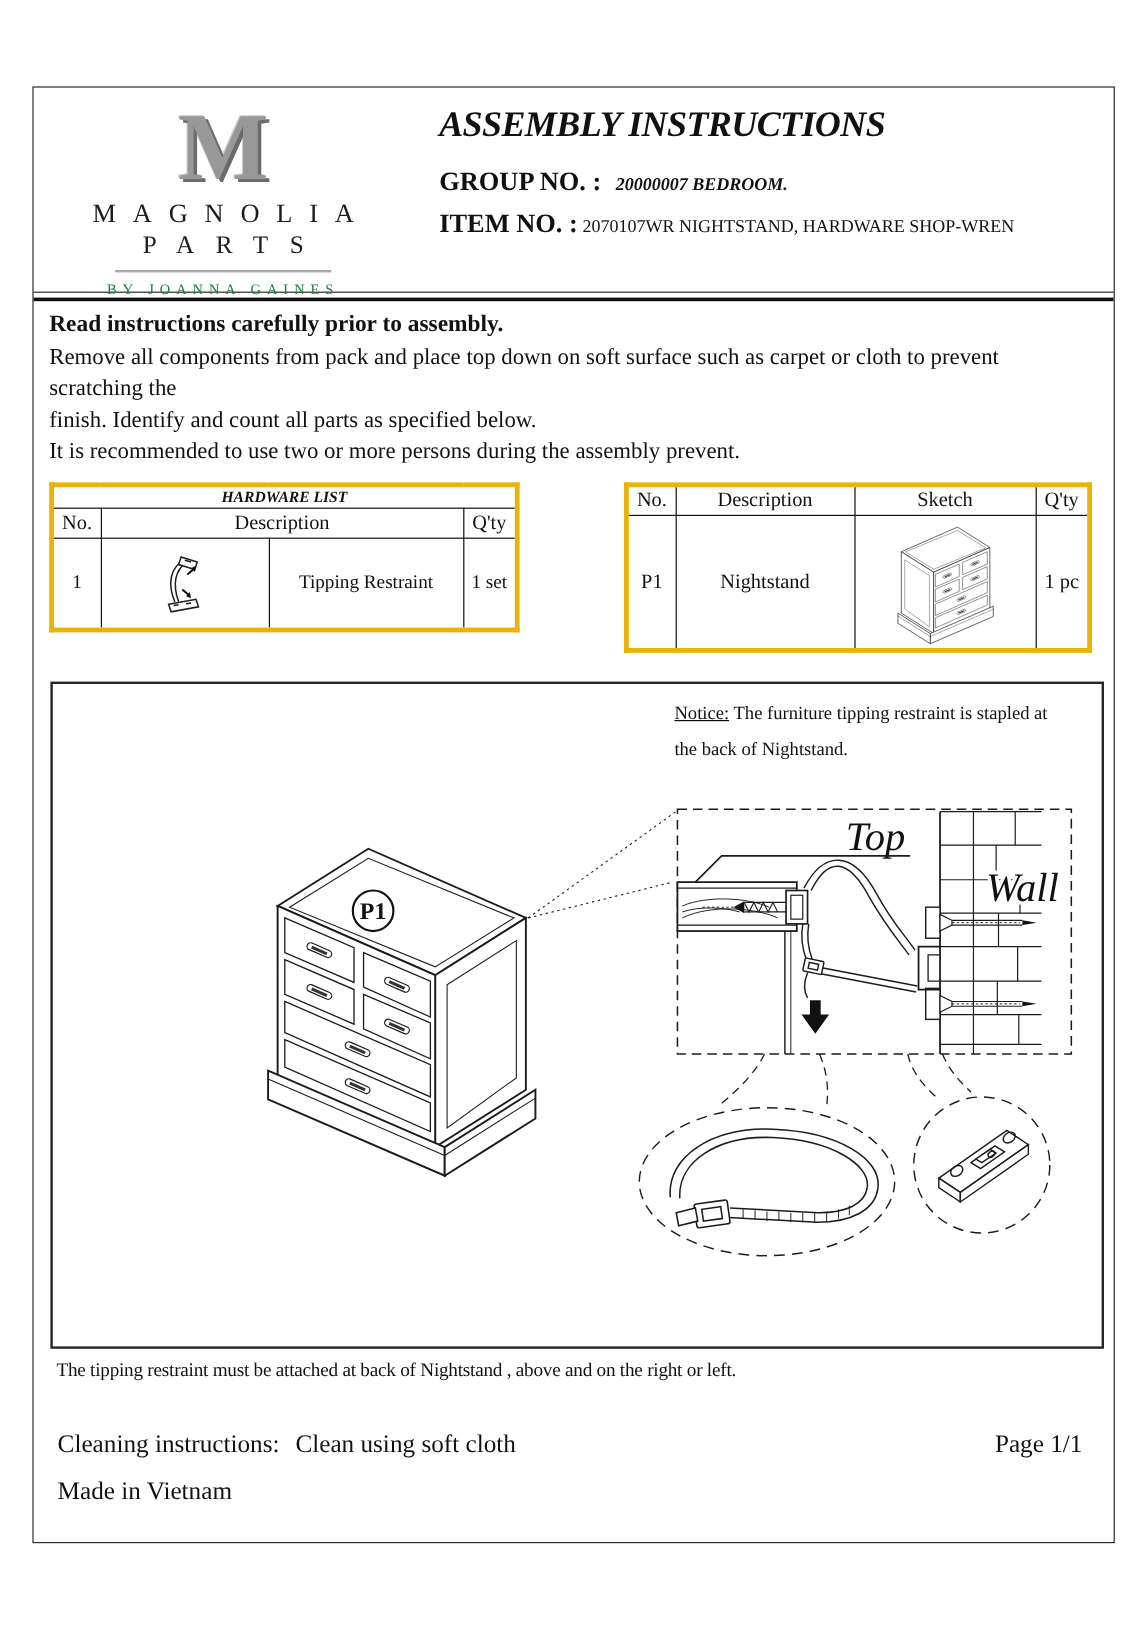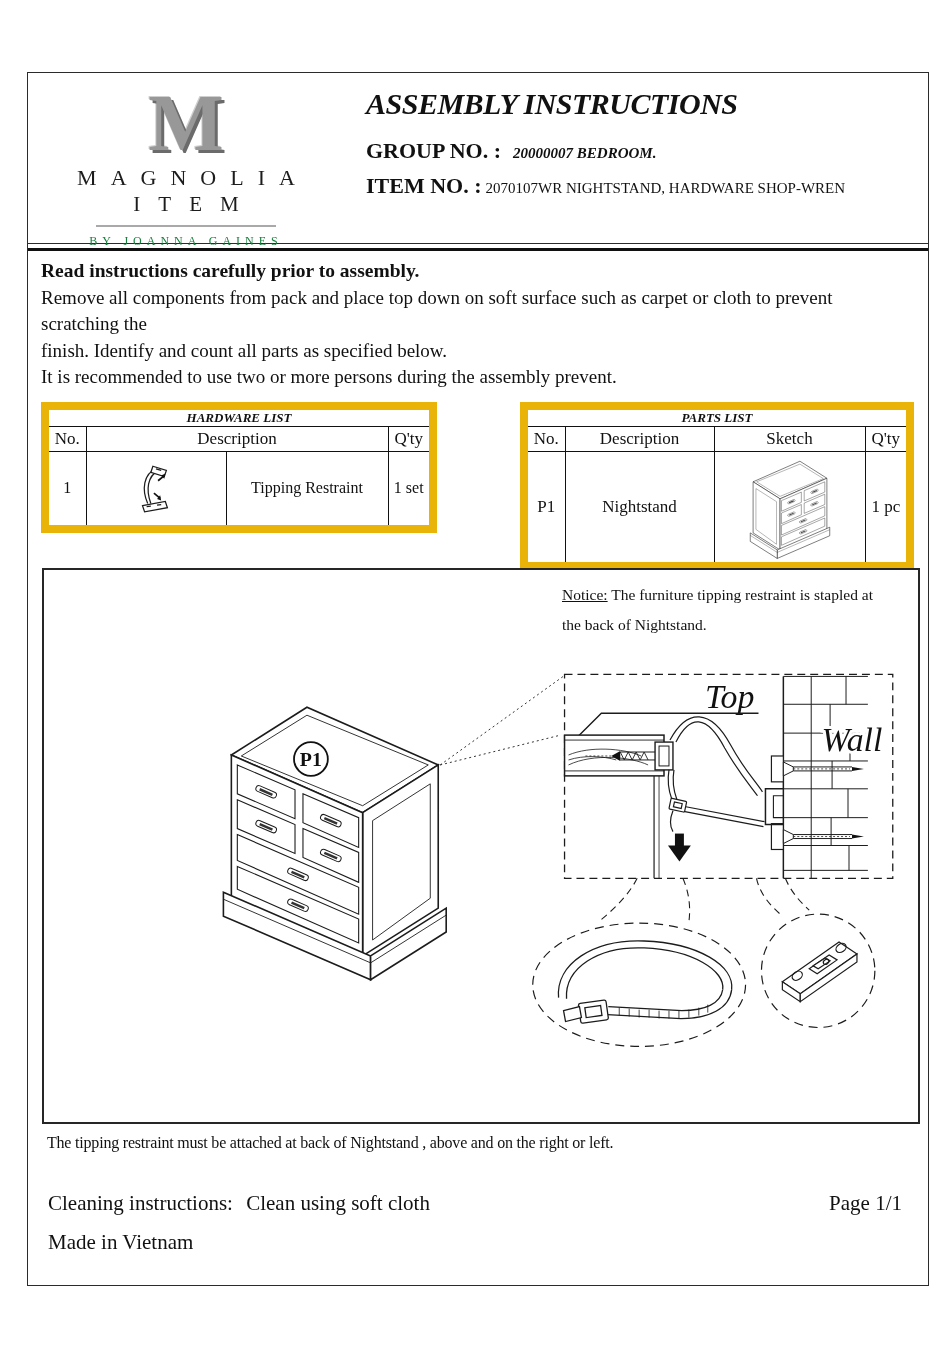--- a/index.html
+++ b/index.html
@@ -29,21 +29,21 @@
   .no-row { margin-top:17px; white-space:nowrap; }
   .no-row.item { margin-top:9px; }
   .no-lbl { font-size:22px; font-weight:bold; }
   .no-val-b { font-size:15px; font-weight:bold; font-style:italic; margin-left:8px; }
   .no-val { font-size:15px; }
   .thick-rule { height:3px; background:#101010; margin-top:4px; }
   
   .intro { margin:7px 14px 0 13px; font-size:19px; line-height:26.5px; }
   .intro-head { font-weight:bold; font-size:19.5px; }
   
-  table.list { position:absolute; border-collapse:collapse; border:8px solid #eab308;
+  table.list { position:absolute; border-collapse:collapse; border:4px solid #eab308;
                font-family:"Liberation Serif", serif; table-layout:fixed; }
   table.list th, table.list td { border:1.5px solid #111; text-align:center; padding:0; vertical-align:middle; }
   .tbl-caption { font-size:13px; font-weight:bold; font-style:italic; height:19px; }
   .tbl-head th { font-size:17px; font-weight:normal; height:25px; }
   #hw-table { left:13px; top:329px; width:390px; }
   #parts-table { left:492px; top:329px; width:388px; }
   #hw-table .body-row td { height:77px; font-size:16px; }
   #parts-table .body-row td { height:112px; font-size:17px; }
   .small-no { font-size:12px; }
   
@@ -65,21 +65,21 @@
 </head>
 <body>
 
 <div class="page">
   <div class="doc">
 
     <div class="hdr">
       <div class="logo">
         <div class="logo-m">M</div>
         <div class="logo-name">MAGNOLIA</div>
-        <div class="logo-home">ITEM</div>
+        <div class="logo-home">PARTS</div>
         <div class="logo-rule"></div>
         <div class="logo-by">BY JOANNA GAINES</div>
       </div>
       <div class="title-block">
         <h1 class="doc-title">ASSEMBLY INSTRUCTIONS</h1>
         <div class="no-row">
           <span class="no-lbl">GROUP NO. :</span>
           <span class="no-val-b">20000007 BEDROOM.</span>
         </div>
         <div class="no-row item">
@@ -141,23 +141,20 @@
       </table>
 
     <table class="list" id="parts-table">
       <colgroup>
           <col style="width:41px">
           <col style="width:149px">
           <col style="width:151px">
           <col style="width:45px">
         </colgroup>
       <tbody>
-          <tr class="tbl-caption">
-            <th colspan="4">PARTS LIST</th>
-          </tr>
       <tr class="tbl-head">
         <th>No.</th>
         <th>Description</th>
         <th>Sketch</th>
         <th>Q'ty</th>
       </tr>
       <tr class="body-row">
         <td class="small-no">P1</td>
         <td>Nightstand</td>
         <td>

